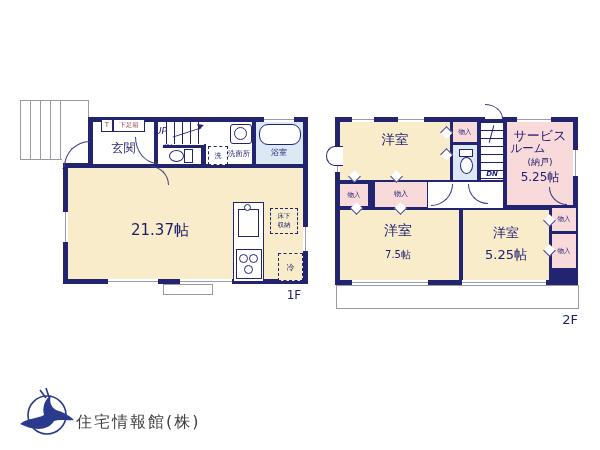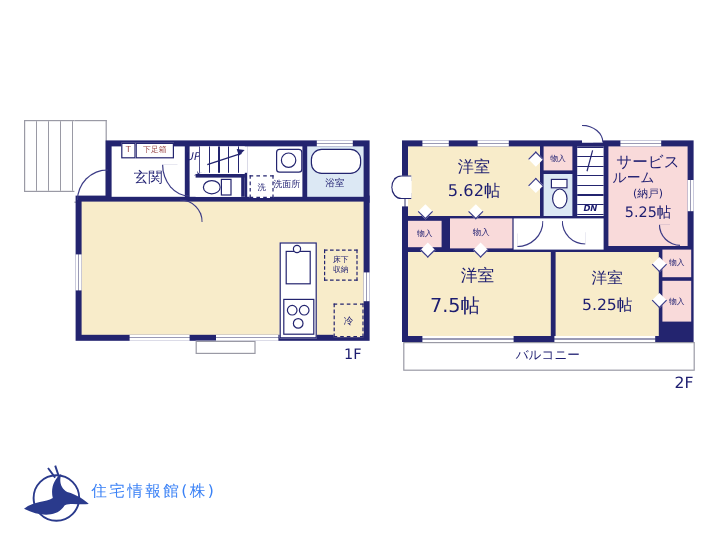--- a/index.html
+++ b/index.html
@@ -75,20 +75,21 @@
   </div>
   <div class="lbl" style="left:224px;top:148px;width:30px;height:12px;font-size:7.5px;">洗面所</div>
   <div class="icon-box" style="left:230px;top:124px;width:20px;height:18px;border-width:1px;border-radius:3px;"></div>
   <div class="circle" style="left:234px;top:127px;width:11px;height:11px;"></div>
 
   <div class="room lblue" style="left:256px;top:122px;width:47px;height:42px;"></div>
   <div class="icon-box" style="left:259px;top:124px;width:40px;height:19px;border-radius:9px;border-width:1.5px;"></div>
   <div class="lbl" style="left:258px;top:147px;width:42px;height:12px;font-size:8px;">浴室</div>
 
   <div class="room cream" style="left:68px;top:168px;width:235px;height:111px;"></div>
+  <div class="lbl" style="left:110px;top:221px;width:100px;height:18px;font-size:15px;">21.37帖</div>
 
   <div class="icon-box" style="left:233px;top:202px;width:29px;height:78px;"></div>
   <div class="icon-box" style="left:238px;top:209px;width:19px;height:26px;border-width:1px;"></div>
   <div class="circle" style="left:244px;top:204px;width:5px;height:5px;"></div>
   <div class="icon-box" style="left:236px;top:249px;width:24px;height:28px;border-width:1.5px;"></div>
   <div class="circle" style="left:239px;top:254px;width:7px;height:7px;"></div>
   <div class="circle" style="left:249px;top:254px;width:7px;height:7px;"></div>
   <div class="circle" style="left:244px;top:265px;width:7px;height:7px;"></div>
 
   <div class="dashed" style="left:270px;top:208px;width:26px;height:24px;">
@@ -110,21 +111,20 @@
   <div class="arc arc-bl" style="left:135px;top:137px;width:22px;height:26px;"></div>
   <div class="arc arc-tr" style="left:150px;top:166px;width:18px;height:18px;"></div>
 
   <div class="lbl" style="left:280px;top:287px;width:28px;height:16px;font-size:12px;">1F</div>
 
   <div class="navy" style="left:335px;top:117px;width:243px;height:168px;"></div>
   <div class="arc arc-tr" style="left:485px;top:104px;width:17px;height:14px;background:#fff;"></div>
 
   <div class="room cream" style="left:340px;top:122px;width:110px;height:58px;"></div>
   <div class="lbl" style="left:365px;top:131px;width:60px;height:17px;font-size:13.5px;">洋室</div>
-  <div class="lbl" style="left:360px;top:152px;width:70px;height:16px;font-size:13.5px;">5.62帖</div>
 
   <div class="room pink" style="left:453px;top:122px;width:24px;height:20px;"></div>
   <div class="lbl" style="left:453px;top:122px;width:24px;height:20px;font-size:6.5px;">物入</div>
 
   <div class="room lblue" style="left:453px;top:145px;width:24px;height:35px;"></div>
   <div class="icon-box" style="left:459px;top:149px;width:12px;height:6px;border-width:1px;"></div>
   <div class="circle" style="left:460px;top:157px;width:11px;height:15px;"></div>
 
   <div class="stairs-v" style="left:481px;top:122px;width:22px;height:58px;"></div>
   <div class="arrow-line" style="left:491px;top:125px;width:1px;height:18px;transform:rotate(15deg);"></div>
@@ -141,21 +141,21 @@
   <div class="arc arc-bl" style="left:468px;top:184px;width:19px;height:19px;"></div>
   <div class="arc arc-bl" style="left:549px;top:187px;width:17px;height:17px;"></div>
 
   <div class="room pink" style="left:340px;top:184px;width:28px;height:22px;"></div>
   <div class="lbl" style="left:340px;top:184px;width:28px;height:22px;font-size:6.5px;">物入</div>
   <div class="room pink" style="left:375px;top:182px;width:52px;height:25px;"></div>
   <div class="lbl" style="left:375px;top:182px;width:52px;height:25px;font-size:7px;">物入</div>
 
   <div class="room cream" style="left:340px;top:210px;width:119px;height:70px;"></div>
   <div class="lbl" style="left:368px;top:221px;width:60px;height:18px;font-size:14px;">洋室</div>
-  <div class="lbl" style="left:344px;top:246px;width:70px;height:17px;font-size:16px;">7.5帖</div>
+  <div class="lbl" style="left:363px;top:246px;width:70px;height:17px;font-size:10px;">7.5帖</div>
 
   <div class="room cream" style="left:463px;top:210px;width:86px;height:70px;"></div>
   <div class="lbl" style="left:476px;top:224px;width:60px;height:17px;font-size:13px;">洋室</div>
   <div class="lbl" style="left:471px;top:246px;width:70px;height:16px;font-size:13px;">5.25帖</div>
 
   <div class="room pink" style="left:552px;top:208px;width:24px;height:23px;"></div>
   <div class="lbl" style="left:552px;top:208px;width:24px;height:23px;font-size:6.5px;">物入</div>
   <div class="room pink" style="left:552px;top:234px;width:24px;height:34px;"></div>
   <div class="lbl" style="left:552px;top:234px;width:24px;height:34px;font-size:6.5px;">物入</div>
 
@@ -171,24 +171,23 @@
   <div class="win-h" style="left:352px;top:117px;width:22px;height:5px;"></div>
   <div class="win-h" style="left:398px;top:117px;width:26px;height:5px;"></div>
   <div class="win-h" style="left:517px;top:117px;width:34px;height:5px;"></div>
   <div class="win-v" style="left:335px;top:148px;width:5px;height:24px;"></div>
   <div class="circle" style="left:326px;top:146px;width:16px;height:18px;border-radius:50% 0 0 50%;border-right:none;"></div>
   <div class="win-v" style="left:573px;top:150px;width:5px;height:26px;"></div>
   <div class="win-h" style="left:352px;top:280px;width:76px;height:5px;"></div>
   <div class="win-h" style="left:462px;top:280px;width:84px;height:5px;"></div>
 
   <div class="grayline" style="left:336px;top:285px;width:241px;height:22px;"></div>
-  <div class="lbl" style="left:336px;top:288px;width:241px;height:16px;font-size:10.5px;">バルコニー</div>
 
   <div class="lbl" style="left:556px;top:311px;width:28px;height:16px;font-size:13px;">2F</div>
 
   <svg style="position:absolute;left:16px;top:386px;" width="60" height="56" viewBox="0 0 60 56">
     <circle cx="31" cy="29" r="19" fill="none" stroke="#2a3a8c" stroke-width="1.6"></circle>
     <path d="M4,38 C13,31 22,33 28,29 C26,21 29,13 35,9 C33,16 35,21 40,24 C48,26 55,31 58,34 C50,35 44,33 38,35 C32,45 18,45 4,38 Z" fill="#2a3a8c"></path>
     <path d="M30,12 L24,4 M33,11 L30,2" stroke="#2a3a8c" stroke-width="1.6" fill="none"></path>
   </svg>
-  <div class="lbl" style="left:76px;top:396px;width:170px;height:26px;font-size:13px;letter-spacing:2px;color:#3b82f6;justify-content:flex-start;">住宅情報館(株)</div>
+  <div class="lbl" style="left:76px;top:409px;width:170px;height:26px;font-size:16px;letter-spacing:2px;color:#404040;justify-content:flex-start;">住宅情報館(株)</div>
 
 </div>
 
 </body></html>

